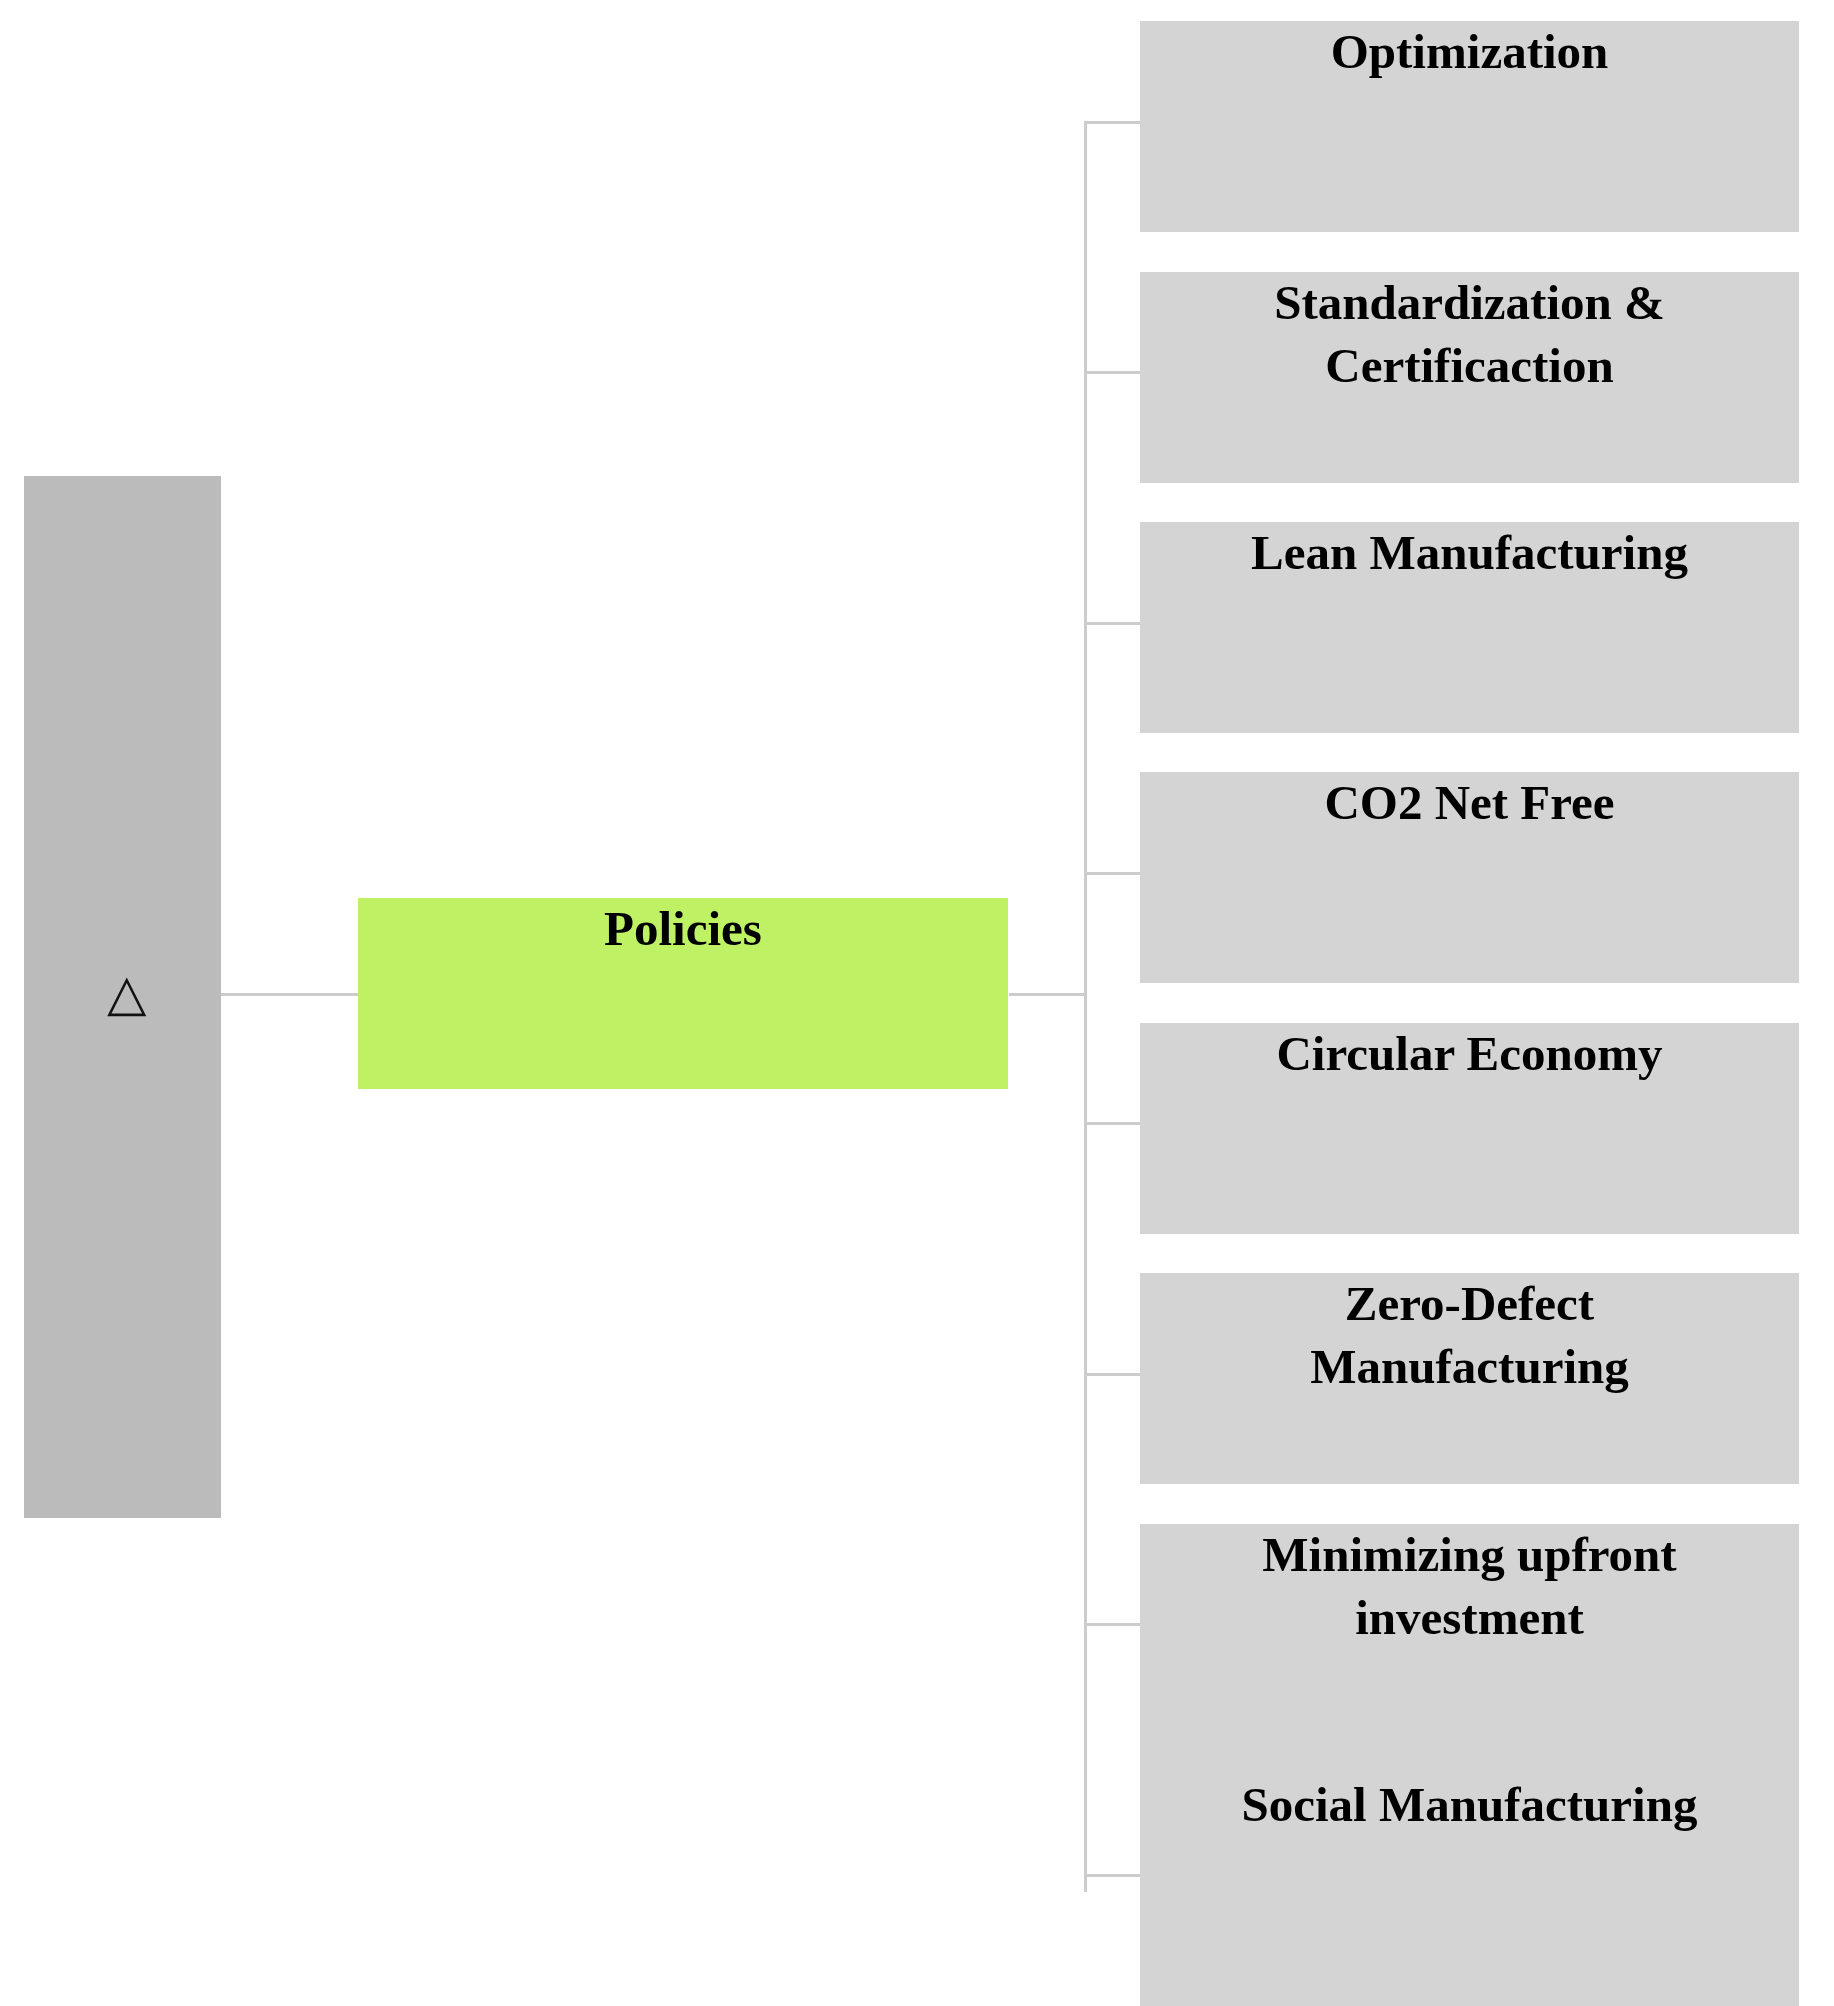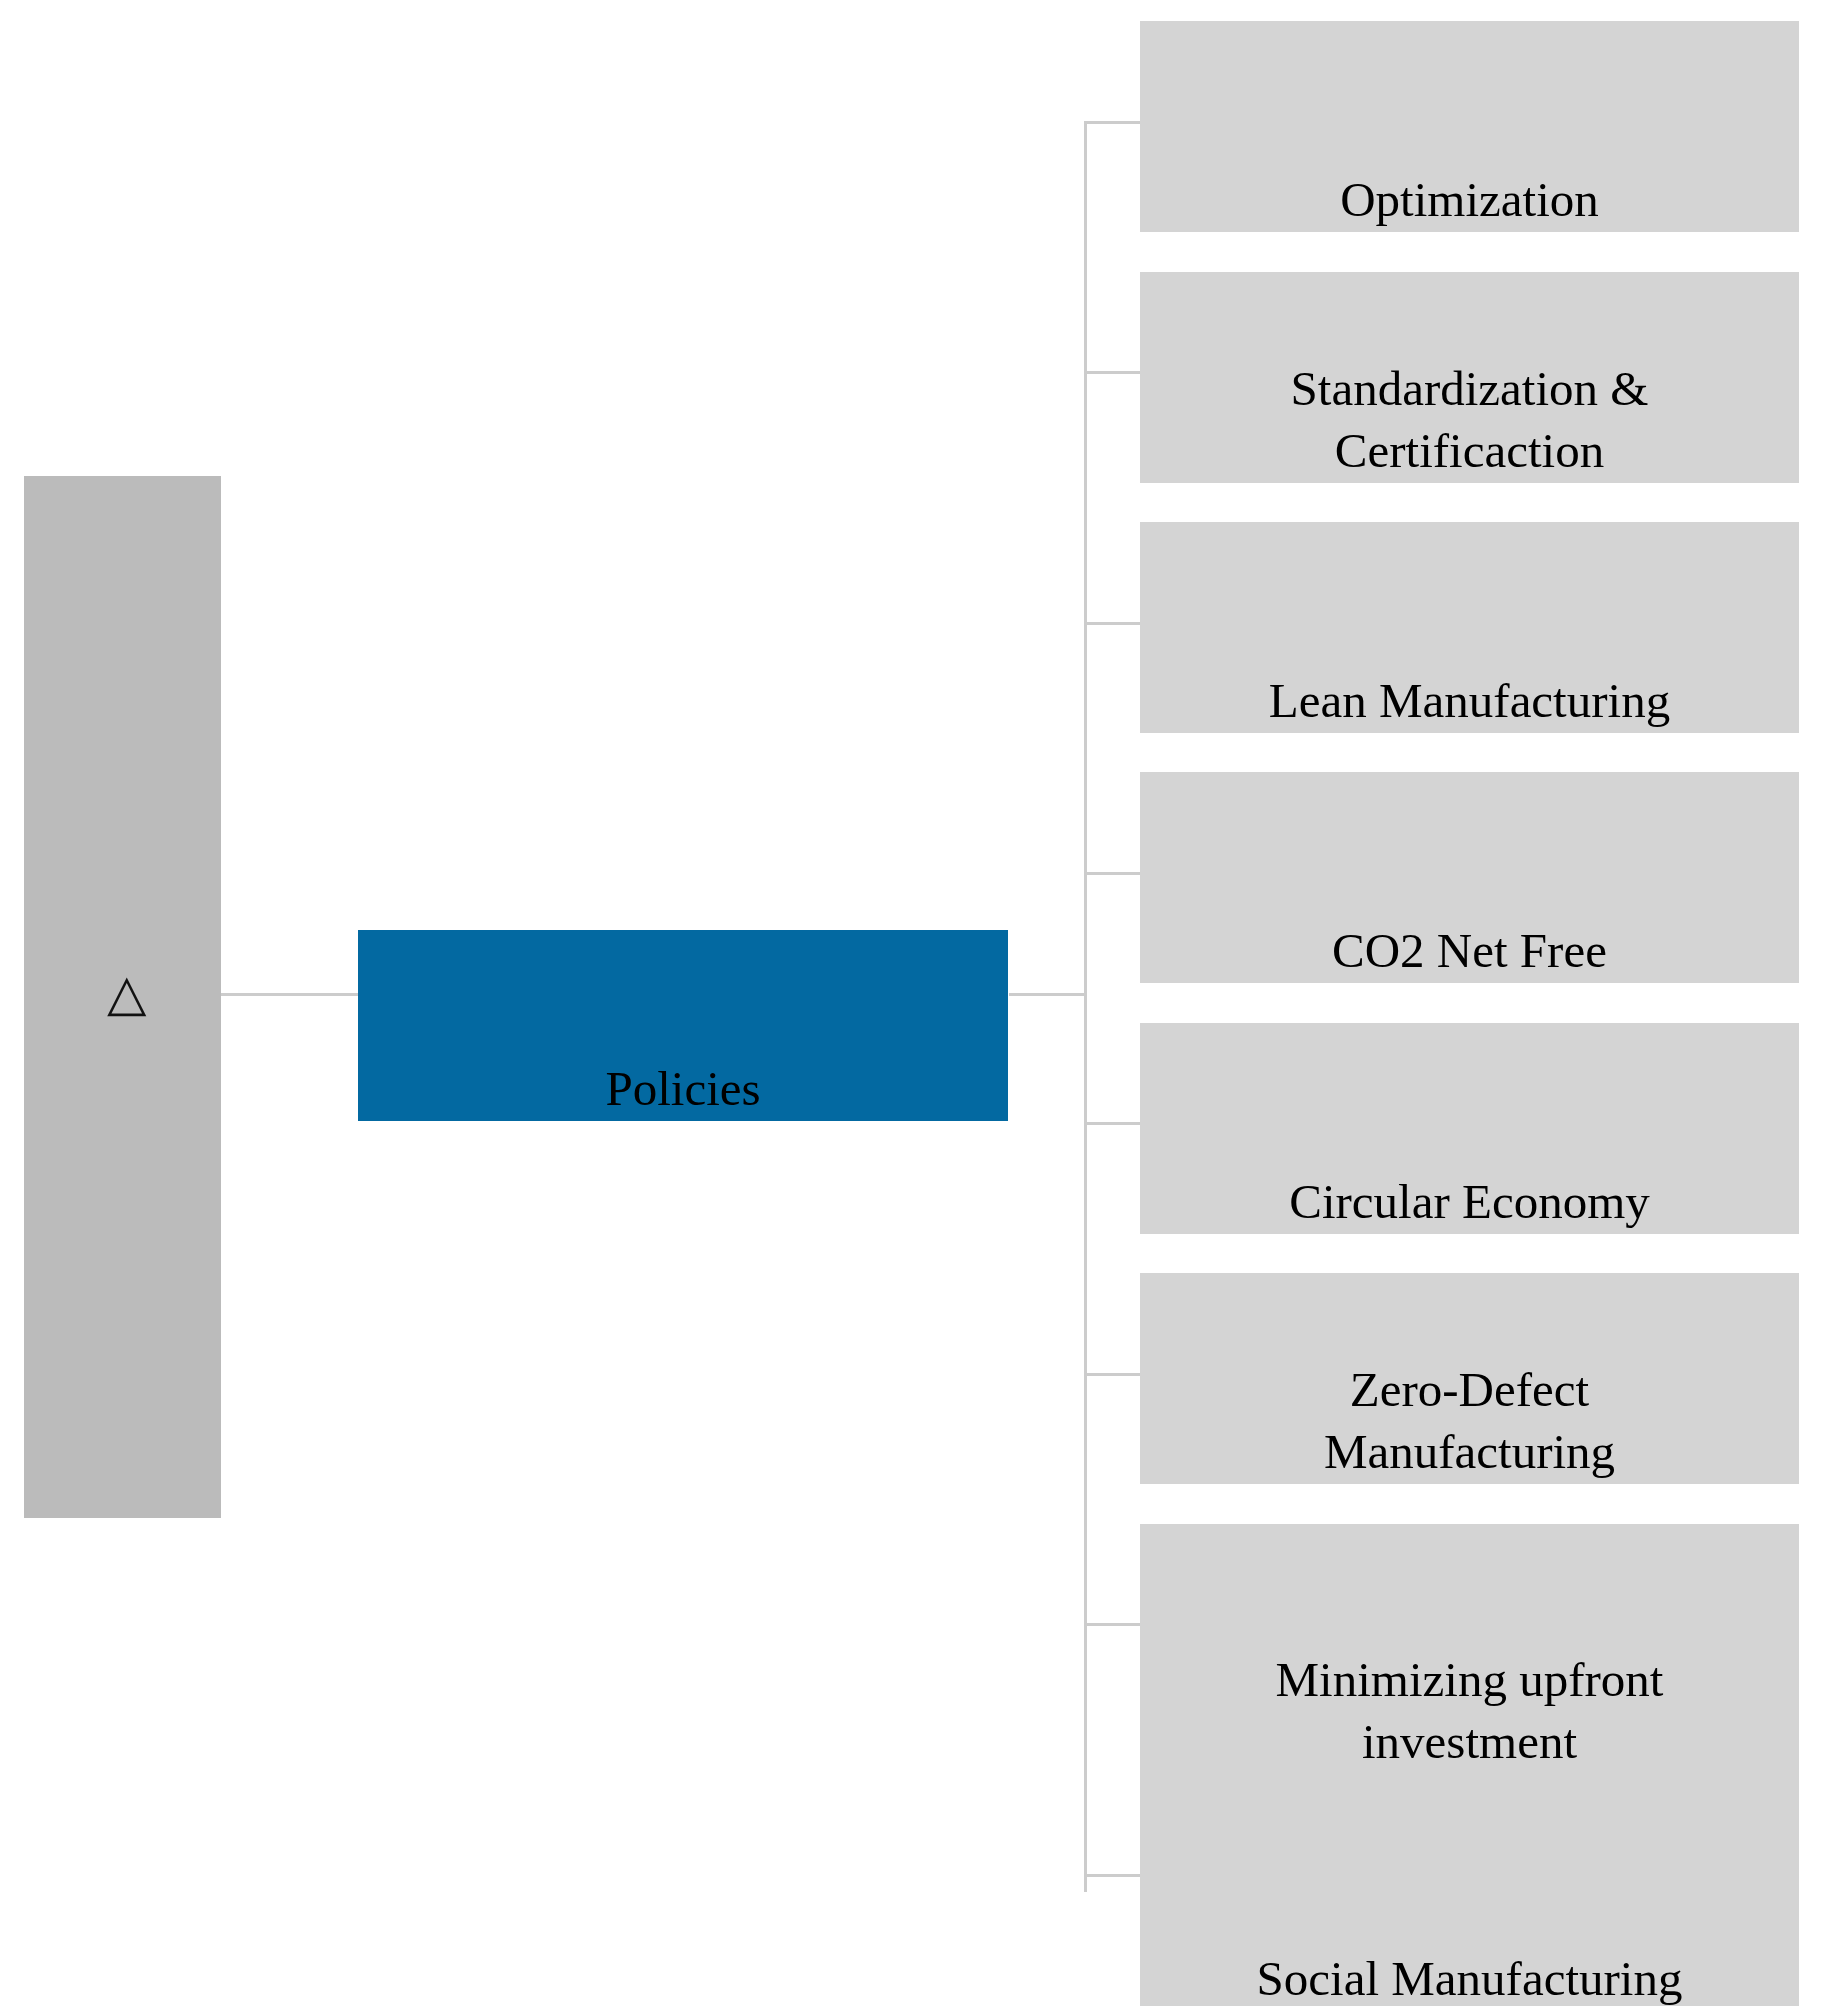--- a/index.html
+++ b/index.html
@@ -17,25 +17,26 @@
     height: 2006px;
     background: #ffffff;
     overflow: hidden;
   }
 
   
   .node {
     position: absolute;
     box-sizing: border-box;
     display: flex;
-    align-items: flex-end;
+    align-items: flex-start;
     justify-content: center;
     text-align: center;
     color: #000000;
     line-height: 1.28;
+    font-weight: bold;
   }
 
   .node-root {
     left: 23.6px;
     top: 476px;
     width: 197px;
     height: 1042px;
     background: #bbbbbb;
   }
   .root-glyph {
@@ -48,23 +49,22 @@
     color: #111111;
     font-family: "DejaVu Sans", sans-serif;
     white-space: nowrap;
   }
 
   .node-branch {
     left: 358px;
     top: 898px;
     width: 650px;
     height: 191px;
-    background: #0369a1;
+    background: #bef264;
     font-size: 49px;
-    margin-top: 32px;
   }
 
   .leaf-col {
     position: absolute;
     left: 1140px;
     top: 0;
     width: 659px;
     height: 2006px;
   }
   .node-leaf {

